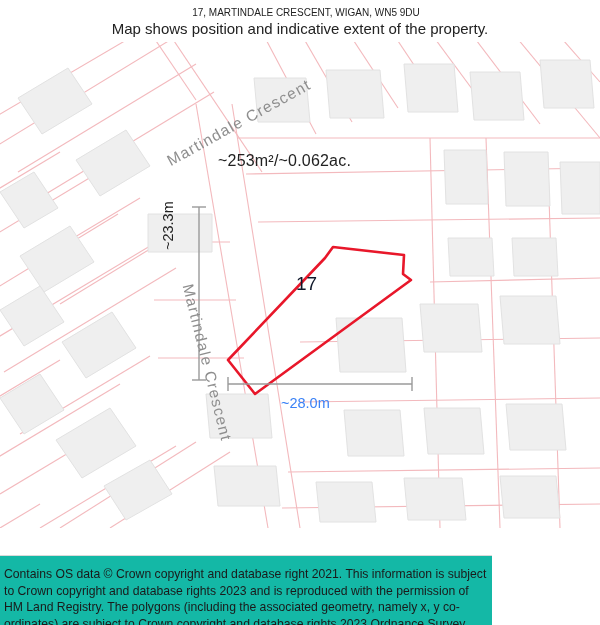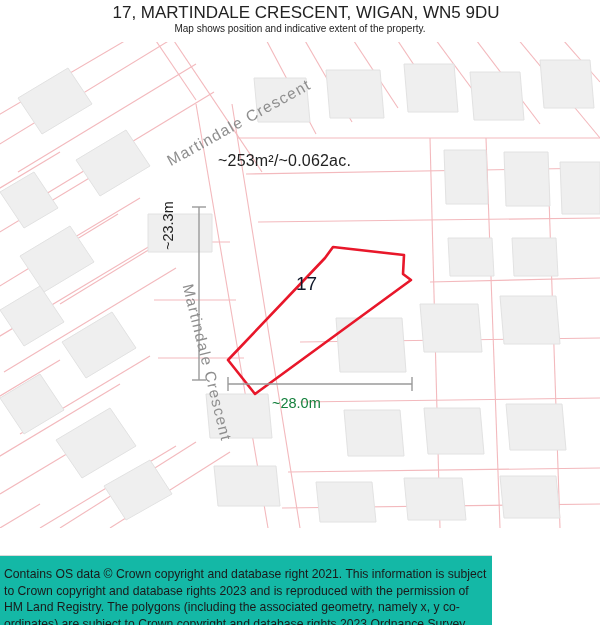--- a/index.html
+++ b/index.html
@@ -22,27 +22,27 @@
   
   .header {
     position: absolute;
     top: 0; left: 0;
     width: 600px;
     height: 42px;
     text-align: center;
     padding-top: 5px;
   }
   .header-title {
-    font-size: 17px;
+    font-size: 10px;
     color: #222222;
     line-height: 16px;
     padding-left: 12px;
   }
   .header-sub {
-    font-size: 10px;
+    font-size: 15px;
     color: #222222;
     line-height: 16px;
   }
 
   
   .map {
     position: absolute;
     top: 42px; left: 0;
     width: 600px;
     height: 486px;
@@ -64,24 +64,24 @@
   .house-number {
     position: absolute;
     left: 296px;
     top: 231px;
     font-size: 19px;
     color: #0f172a;
   }
 
   .dim-h {
     position: absolute;
-    left: 272px;
+    left: 281px;
     top: 353px;
     font-size: 14.5px;
-    color: #15803d;
+    color: #3b82f6;
     white-space: nowrap;
   }
   .dim-v {
     position: absolute;
     left: 160px;
     top: 208px;
     font-size: 14.5px;
     color: #222222;
     white-space: nowrap;
     transform: rotate(-90deg);

